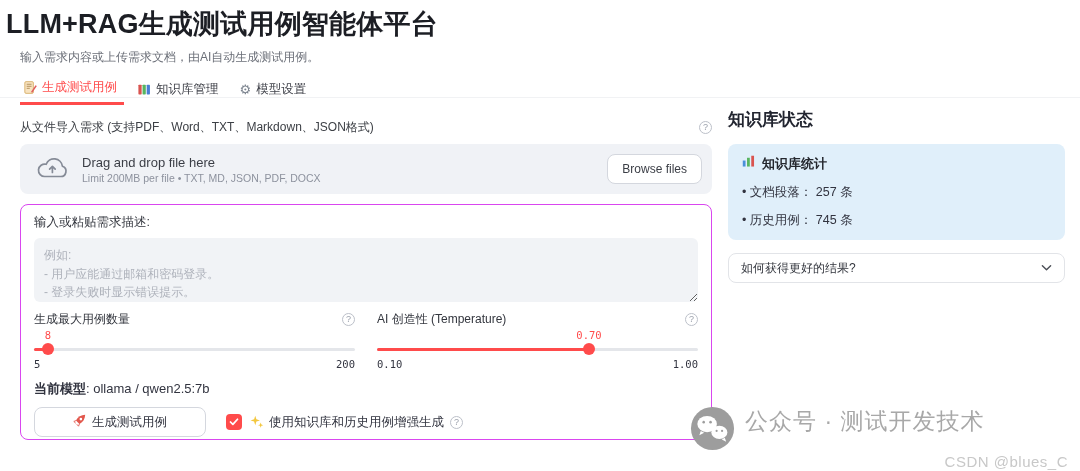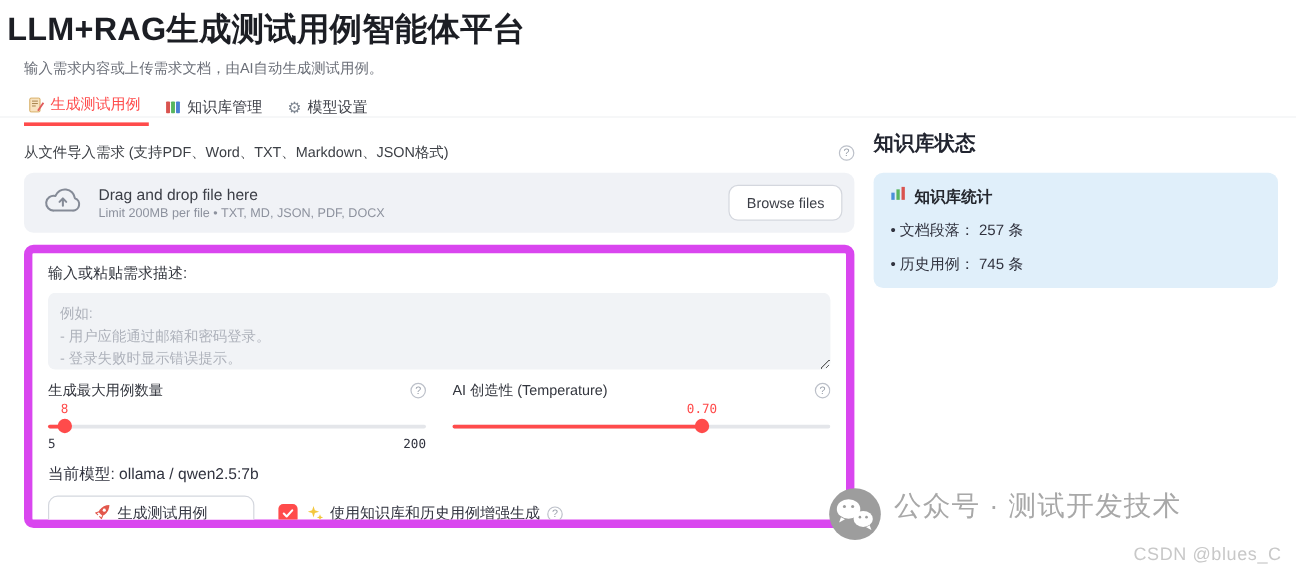--- a/index.html
+++ b/index.html
@@ -36,21 +36,21 @@
   }
   .uptexts { display:flex; flex-direction:column; gap:2px; }
   .drop  { font-size:13px; color:#3b3e46; }
   .limit { font-size:10.5px; color:#8d929e; }
   .browse {
     margin-left:auto; background:#fff; border:1px solid #d4d7de; border-radius:8px;
     padding:7px 14px; font-size:12px; color:#3b3e46; font-family:inherit; cursor:pointer;
   }
   
   .container {
-    margin-top:10px; border:7px solid #d946ef; border-radius:8px;
+    margin-top:10px; border:1px solid #d946ef; border-radius:8px;
     padding:9px 13px; height:236px; overflow:hidden;
   }
   .ta-label { font-size:12.5px; color:#33363e; }
   .ta {
     display:block; width:100%; height:64px; margin-top:7px; background:#f1f3f6;
     border:none; border-radius:6px; resize:vertical; padding:8px 10px;
     font-family:inherit; font-size:12px; line-height:1.55; color:#31333f;
   }
   .ta::placeholder { color:#aeb2bb; }
   .sliders { margin-top:9px; display:flex; gap:22px; }
@@ -61,21 +61,21 @@
   .sl-value {
     position:absolute; transform:translateX(-50%);
     font-family:"DejaVu Sans Mono", monospace; font-size:10.5px; color:#ff4b4b; white-space:nowrap;
   }
   .sl-track { position:relative; height:12px; margin:1px 6px 0; cursor:pointer; }
   .sl-line { position:absolute; left:-6px; right:-6px; top:5px; height:3px; background:#e4e6ea; border-radius:2px; }
   .sl-fill { position:absolute; left:-6px; top:5px; height:3px; background:#ff4b4b; border-radius:2px; }
   .sl-thumb { position:absolute; top:0; width:12px; height:12px; border-radius:50%; background:#ff4b4b; transform:translateX(-50%); cursor:grab; }
   .sl-minmax { display:flex; justify-content:space-between; margin-top:3px; font-family:"DejaVu Sans Mono", monospace; font-size:10.5px; color:#31333f; }
   .model-line { margin-top:10px; font-size:13px; color:#31333f; }
-  .model-line b { font-weight:normal; }
+  .model-line b { font-weight:bold; }
   .actions { margin-top:9px; display:flex; align-items:center; }
   .gen-btn {
     width:172px; height:30px; background:#fff; border:1px solid #d4d7de; border-radius:8px;
     font-family:inherit; font-size:12.5px; color:#31333f; display:inline-flex;
     align-items:center; justify-content:center; gap:6px; cursor:pointer;
   }
   .cb {
     margin-left:20px; width:16px; height:16px; background:#ff4b4b; border-radius:4px;
     display:inline-flex; align-items:center; justify-content:center; cursor:pointer; flex:none;
   }
@@ -186,20 +186,24 @@
             <span class="sl-label">AI 创造性 (Temperature)</span>
             <span class="help">?</span>
           </div>
           <div class="sl-valrow">
               <span class="sl-value" style="left: 66.6667%;">0.70</span>
             </div>
           <div class="sl-track">
             <div class="sl-line"></div>
               <div class="sl-fill" style="width: calc(66.6667% + 6px);"></div>
             <div class="sl-thumb" style="left: 66.6667%;"></div>
+          </div>
+          <div class="sl-minmax">
+            <span>0.10</span>
+            <span>1.00</span>
           </div>
         </div>
       </div>
 
       <div class="model-line"><b>当前模型</b><span>: ollama / qwen2.5:7b</span></div>
 
       <div class="actions">
         <button class="gen-btn">
           <span>
             <svg width="13" height="13" viewBox="0 0 16 16">
@@ -238,20 +242,28 @@
               <rect x="5.4" y="3" width="3" height="9.5" fill="#57b560"></rect>
               <rect x="10" y="0.8" width="3" height="11.7" fill="#d9534f"></rect>
             </svg>
         </span>
         <b>知识库统计</b>
       </div>
       <div class="ib-item">• 文档段落： 257 条</div>
       <div class="ib-item">• 历史用例： 745 条</div>
     </div>
 
+    <div class="expander">
+      <span>如何获得更好的结果?</span>
+      <span>
+        <svg width="11" height="8" viewBox="0 0 12 8">
+            <path d="M1.5 1.5 L6 6 L10.5 1.5" stroke="#4a4d55" stroke-width="1.5" fill="none" stroke-linecap="round" stroke-linejoin="round"></path>
+          </svg>
+      </span>
+    </div>
   </div>
 
   <div class="watermark">
     <div class="wm-row">
       <span>
         <svg width="45" height="45" viewBox="0 0 46 46">
             <circle cx="23" cy="23" r="22" fill="#9d9d9d"></circle>
             <ellipse cx="17.5" cy="18.5" rx="10" ry="8.3" fill="#fff"></ellipse>
             <path d="M11 25.5 L9.5 30 L14.5 27.3 Z" fill="#fff"></path>
             <circle cx="14" cy="16.5" r="1.3" fill="#9d9d9d"></circle>

